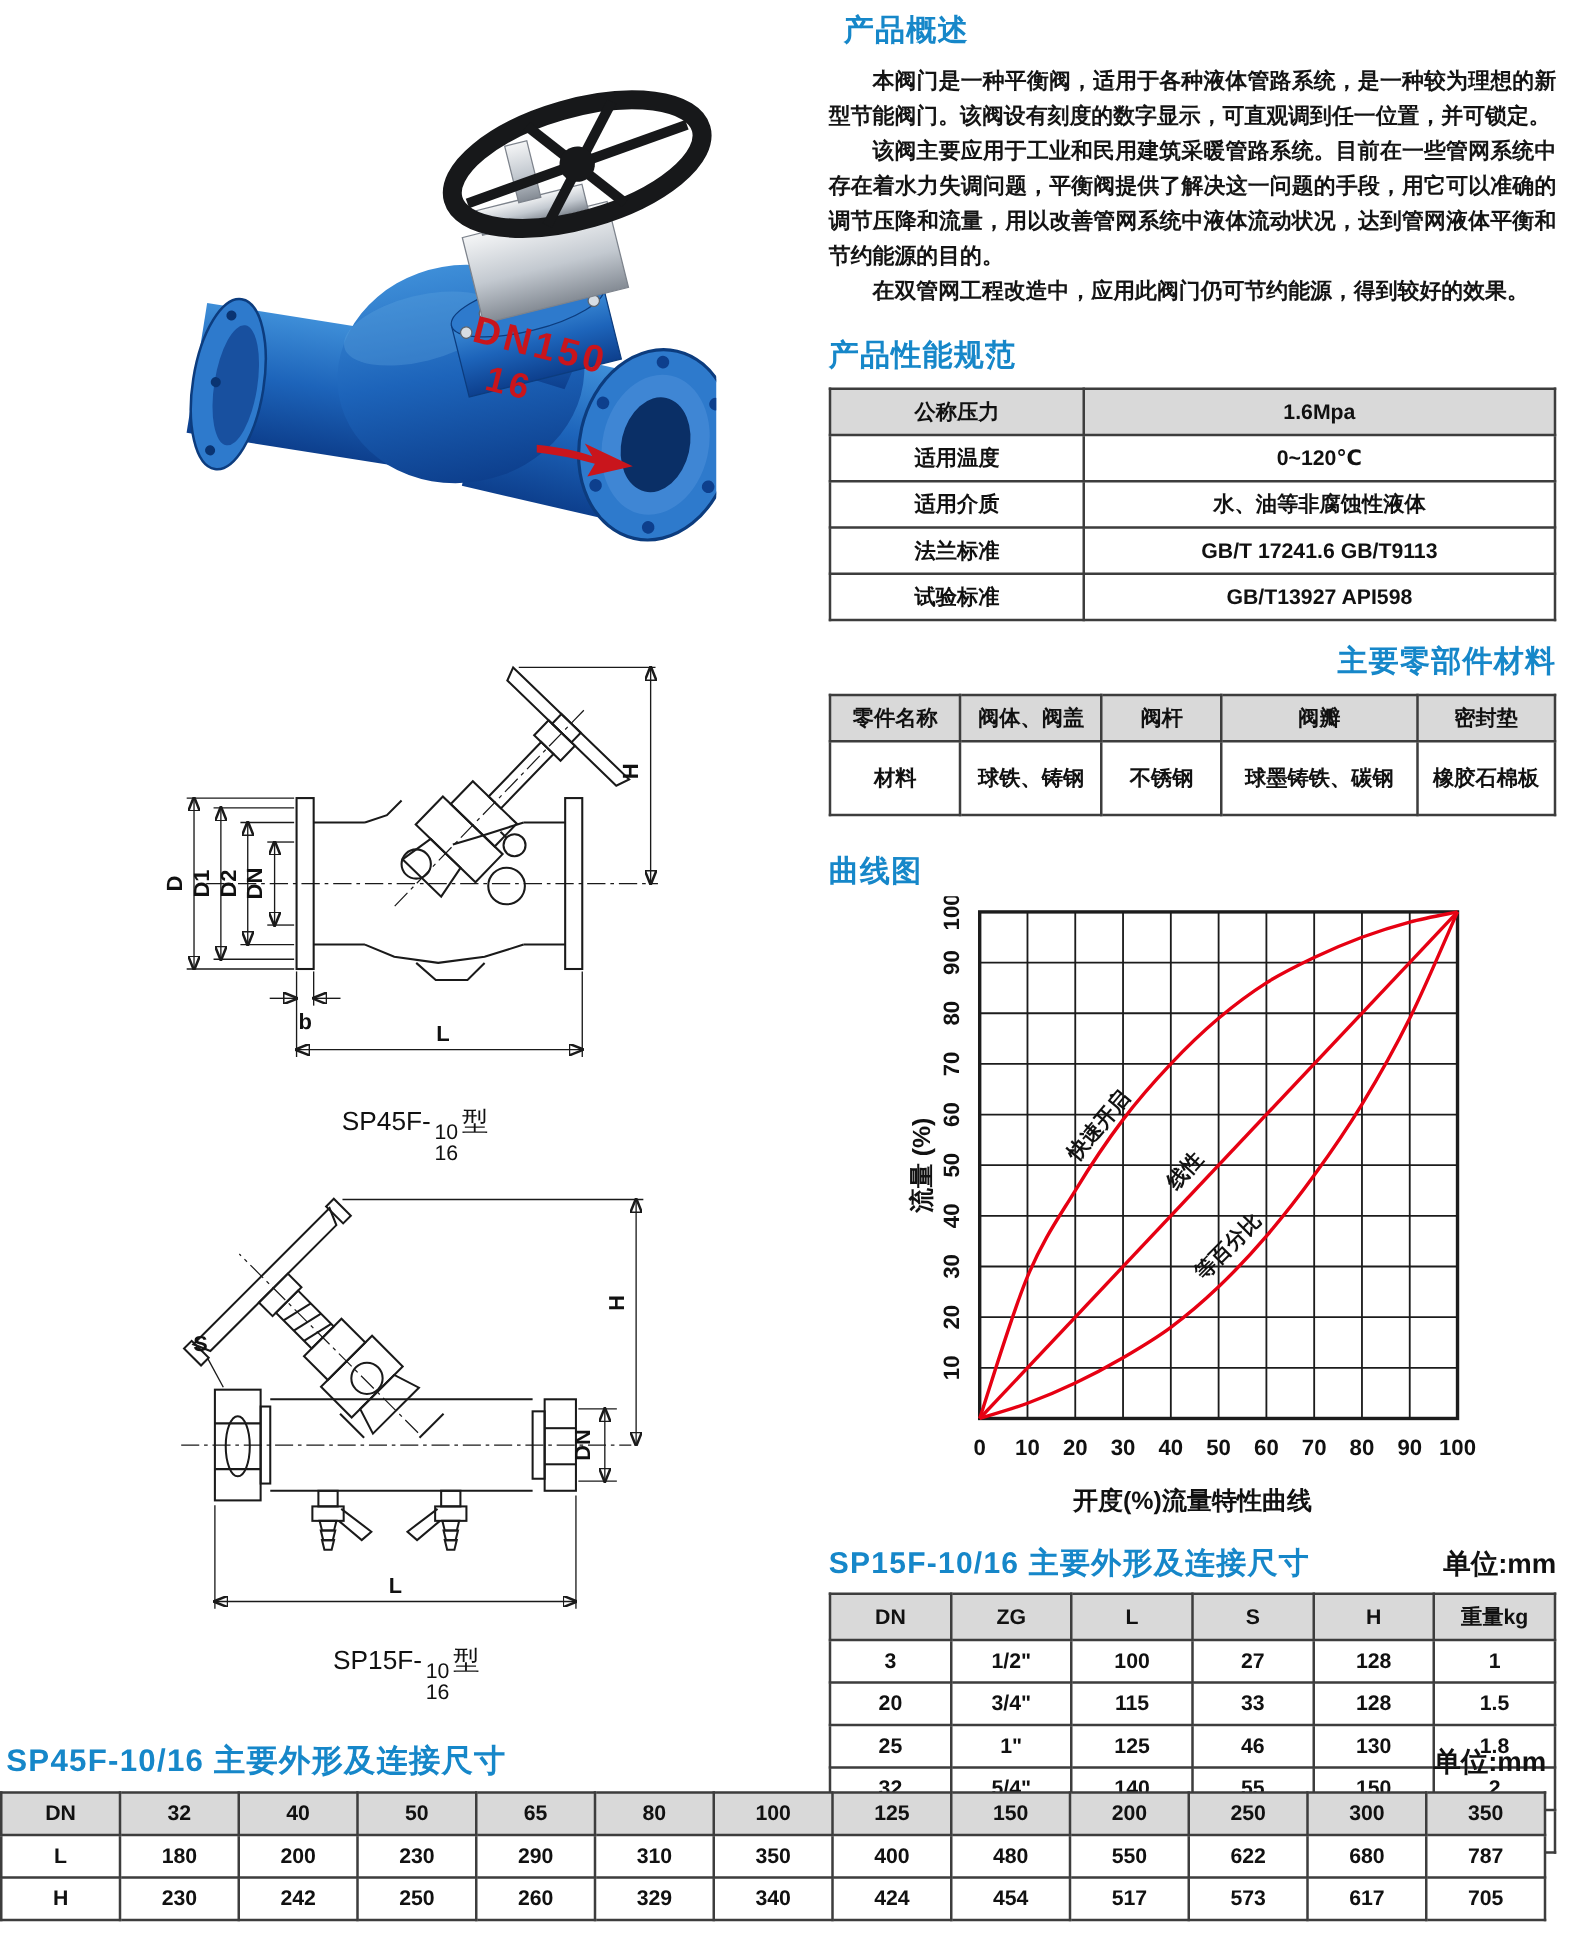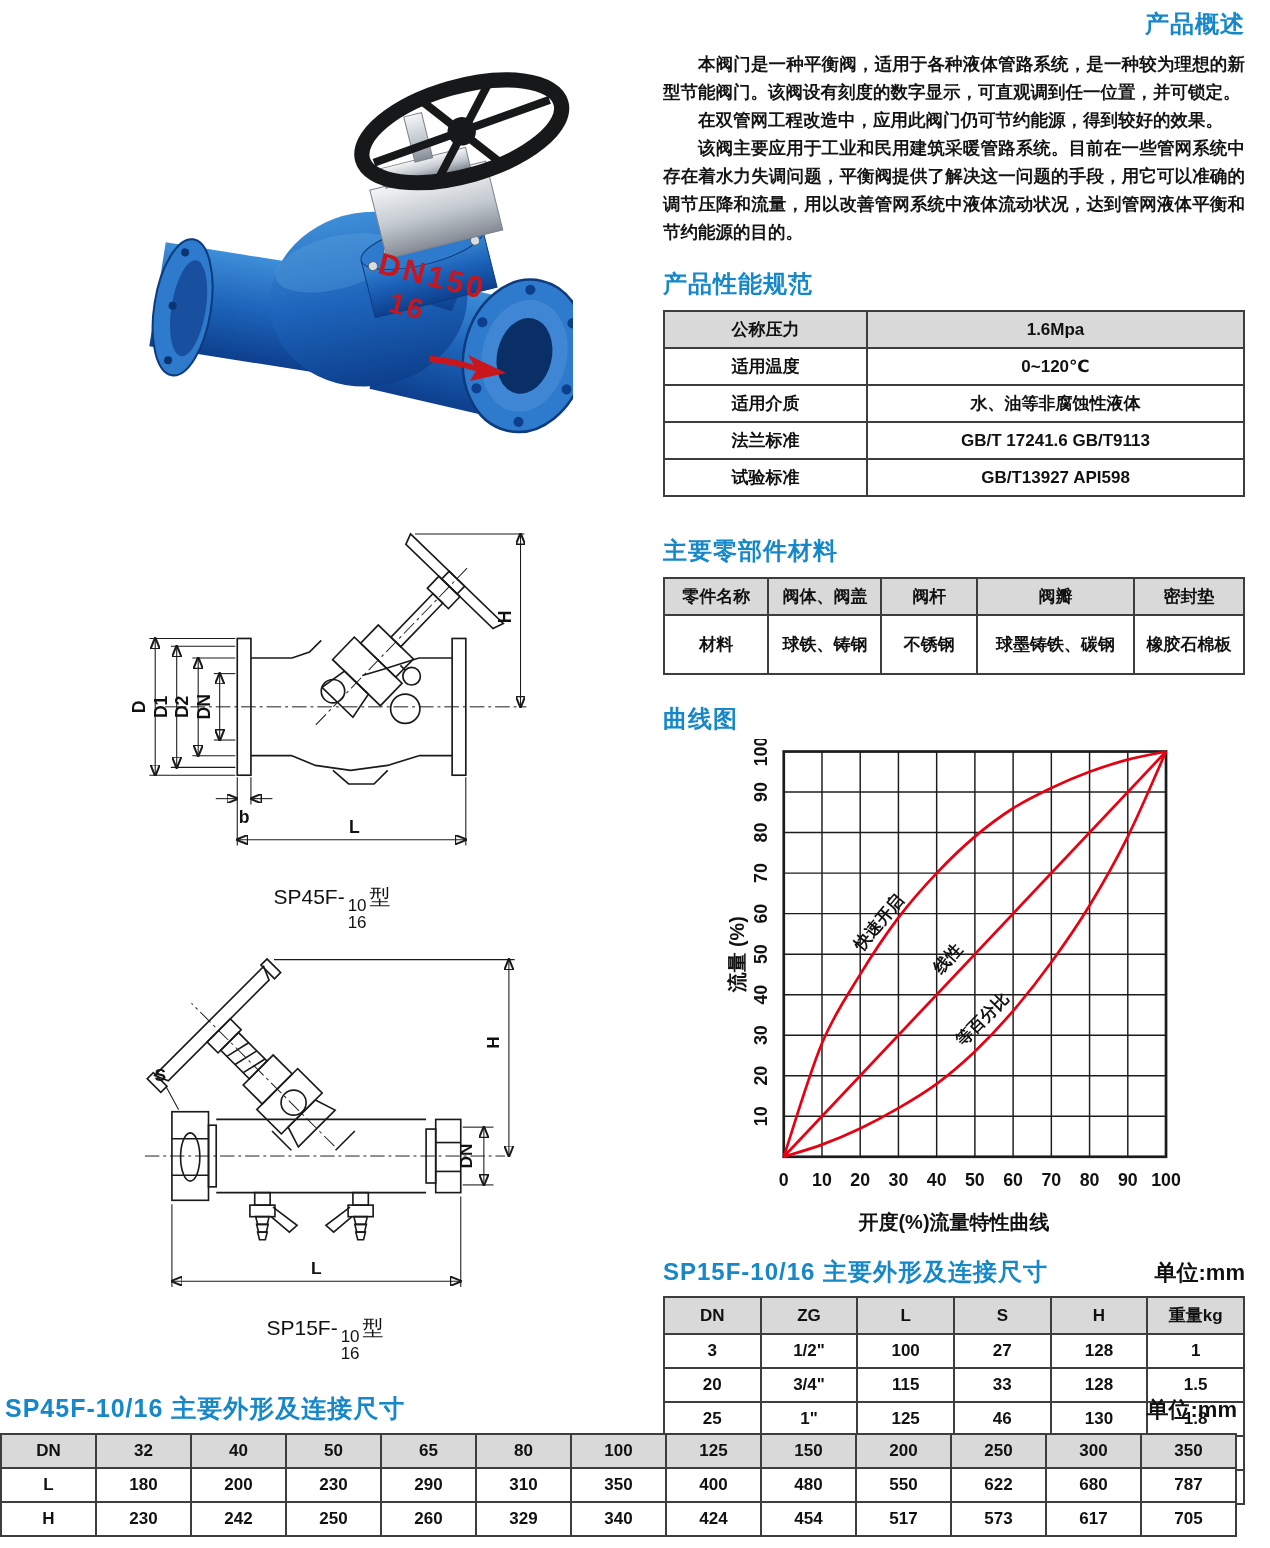--- a/index.html
+++ b/index.html
@@ -20,23 +20,23 @@
   .draw line,.draw path,.draw rect,.draw circle,.draw ellipse
         { fill:none; stroke:#1a1a1a; stroke-width:1.7; }
   .draw .cl  { stroke-width:1; stroke-dasharray:15 4 3 4; }
   .draw .dim,.draw .ext { stroke-width:1.1; }
   .draw text { fill:#111; stroke:none; font-size:18px; font-weight:600;
                font-family:"Liberation Sans","DejaVu Sans",sans-serif; }
 
   
   .right-col { position:absolute; left:663px; top:0; width:582px; }
   h2.sec { color:var(--accent); font-size:24px; font-weight:bold; letter-spacing:1px; }
-  .sec-overview  { margin:8px 0 10px;text-align:right; }
+  .sec-overview  { margin:8px 12px 10px; }
   .sec-spec      { margin:22px 0 10px; }
-  .sec-materials { margin:38px 0 10px; }
+  .sec-materials { margin:16px 0 10px;text-align:right; }
   .sec-curve     { margin:28px 0 4px; }
   .right-col p { font-size:17.5px; line-height:1.6; text-align:justify;
                  text-indent:2em; font-weight:600; color:#141414; }
 
   table.tbl { border-collapse:collapse; width:100%; table-layout:fixed; }
   table.tbl td { border:2px solid #3d3d3d; text-align:center; vertical-align:middle;
                  font-size:17px; font-weight:600; padding:6px 3px; background:#fff; }
   table.tbl tr.hdr td { background:#d9d9d9; }
   .spec-table td:first-child { width:35%; }
   .materials-table td { padding:7px 2px; }
@@ -284,22 +284,22 @@
       <span>SP15F-</span><span class="frac">
           <span>10</span>
           <span>16</span>
         </span><span>型</span>
     </figcaption>
   </figure>
 
   <div class="right-col">
     <h2 class="sec sec-overview">产品概述</h2>
     <p>本阀门是一种平衡阀，适用于各种液体管路系统，是一种较为理想的新型节能阀门。该阀设有刻度的数字显示，可直观调到任一位置，并可锁定。</p>
+    <p>该阀主要应用于工业和民用建筑采暖管路系统。目前在一些管网系统中存在着水力失调问题，平衡阀提供了解决这一问题的手段，用它可以准确的调节压降和流量，用以改善管网系统中液体流动状况，达到管网液体平衡和节约能源的目的。</p>
     <p>在双管网工程改造中，应用此阀门仍可节约能源，得到较好的效果。</p>
-    <p>该阀主要应用于工业和民用建筑采暖管路系统。目前在一些管网系统中存在着水力失调问题，平衡阀提供了解决这一问题的手段，用它可以准确的调节压降和流量，用以改善管网系统中液体流动状况，达到管网液体平衡和节约能源的目的。</p>
 
     <h2 class="sec sec-spec">产品性能规范</h2>
     <table class="tbl spec-table">
         <tbody>
           <tr class="hdr">
             <td>公称压力</td>
             <td>1.6Mpa</td>
           </tr>
           <tr>
             <td>适用温度</td>

